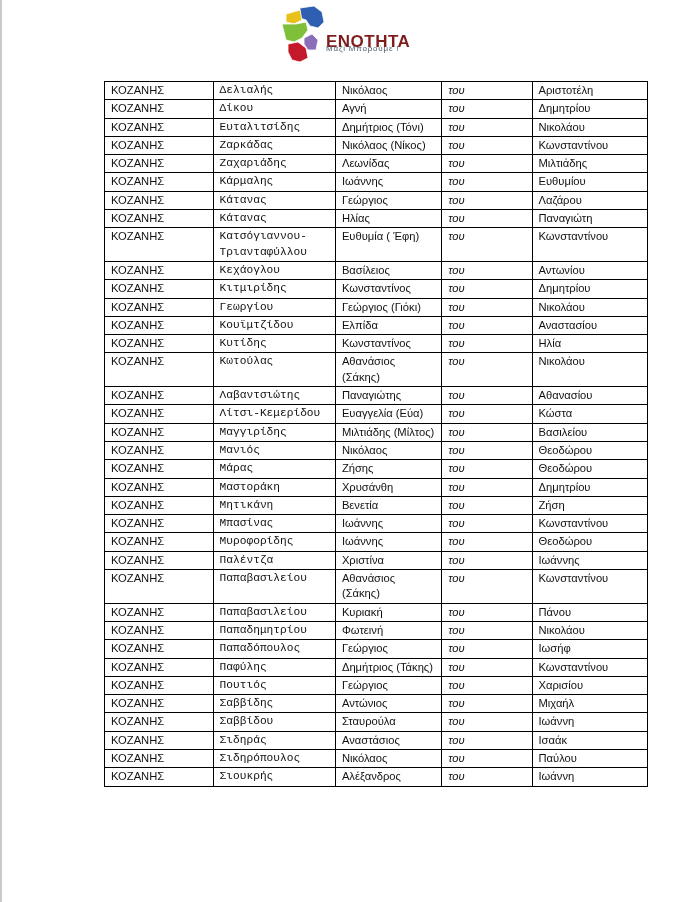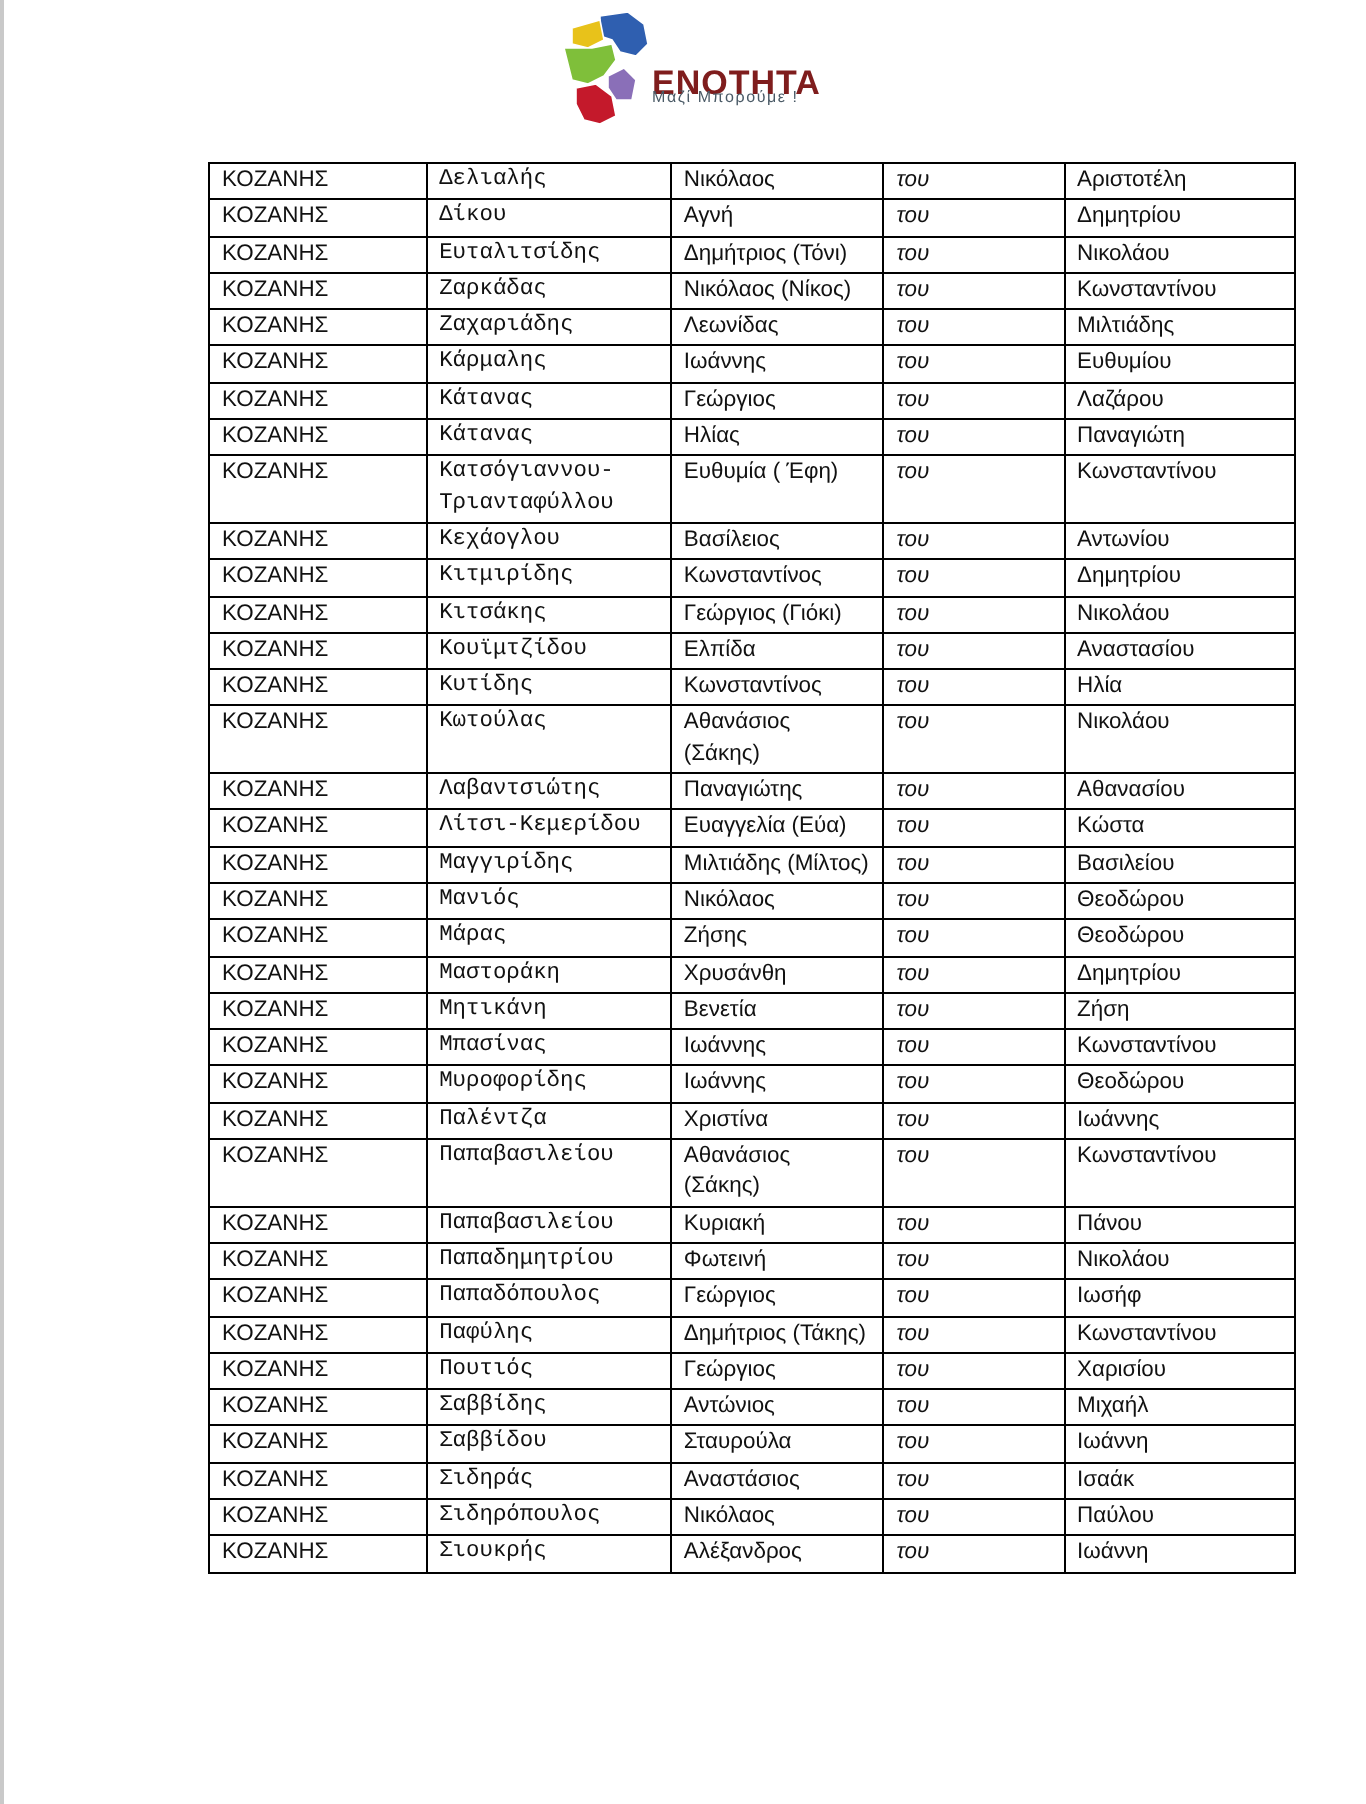--- a/index.html
+++ b/index.html
@@ -116,21 +116,21 @@
       </tr>
       <tr>
         <td class="c1">ΚΟΖΑΝΗΣ</td>
         <td class="c2">Κιτμιρίδης</td>
         <td class="c3">Κωνσταντίνος</td>
         <td class="c4">του</td>
         <td class="c5">Δημητρίου</td>
       </tr>
       <tr>
         <td class="c1">ΚΟΖΑΝΗΣ</td>
-        <td class="c2">Κιτσάκης</td>
+        <td class="c2">Γεωργίου</td>
         <td class="c3">Γεώργιος (Γιόκι)</td>
         <td class="c4">του</td>
         <td class="c5">Νικολάου</td>
       </tr>
       <tr>
         <td class="c1">ΚΟΖΑΝΗΣ</td>
         <td class="c2">Κουϊμτζίδου</td>
         <td class="c3">Ελπίδα</td>
         <td class="c4">του</td>
         <td class="c5">Αναστασίου</td>

